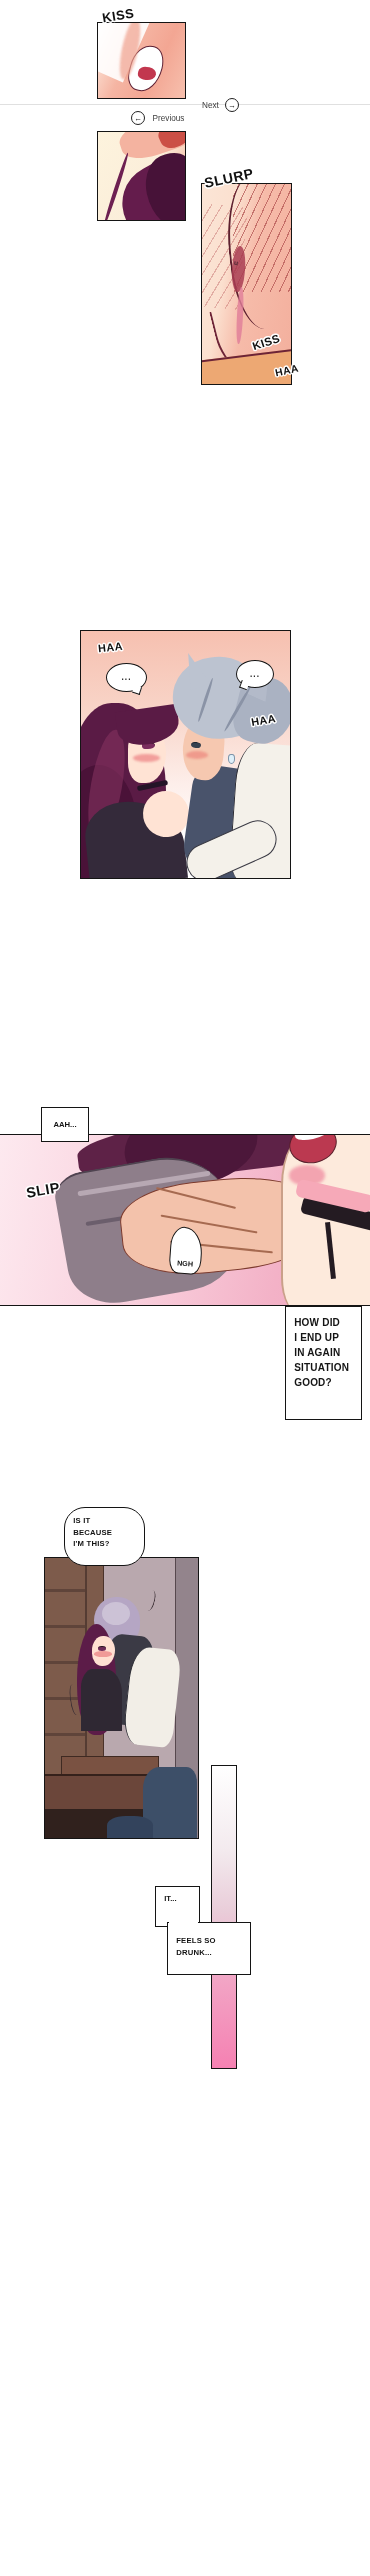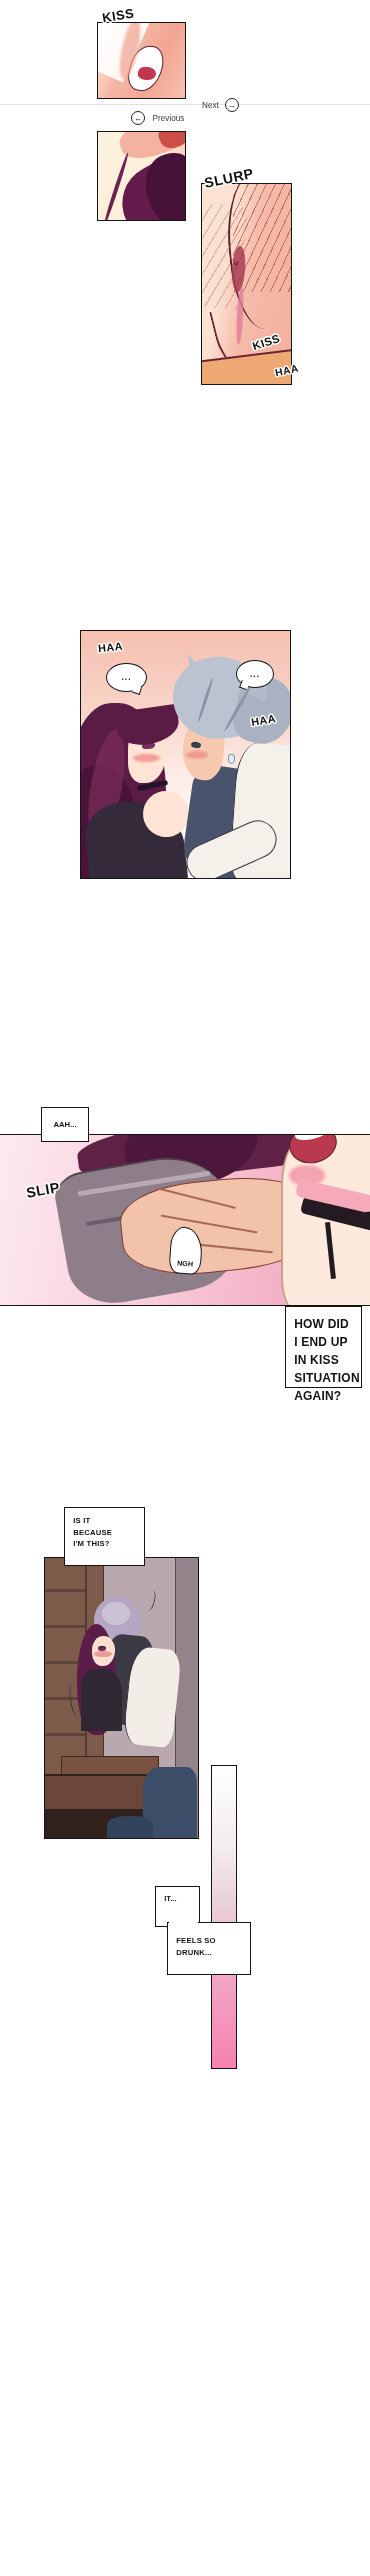--- a/index.html
+++ b/index.html
@@ -138,29 +138,29 @@
     <div class="shape" style="left:328px;top:87px;width:5.2px;height:57px;background:#241b22;transform:rotate(-6deg);"></div>
     <div class="shape" style="left:296px;top:52px;width:77px;height:17.5px;background:#f6a9b8;transform:rotate(13deg);border-radius:6.2px;"></div>
 
     <div class="abs" style="left:170px;top:92px;width:32px;height:47px;background:#ffffff;border:1.5px solid #141414;
                 border-radius:42% 58% 30% 30%;transform:rotate(4deg);z-index:6;display:flex;align-items:flex-end;justify-content:center;box-sizing:border-box;">
       <span style="font-weight:700;font-size:7.2px;color:#111;margin-bottom:5.2px;">NGH</span>
     </div>
     <div class="sfx" style="left:26px;top:47px;font-size:14.4px;transform:rotate(-10deg);">SLIP</div>
   </div>
 
-  <div class="caption" style="left:285px;top:1306px;width:77px;height:82px;padding:8.2px 0 0 8.2px;font-size:12px;">
+  <div class="caption" style="left:285px;top:1306px;width:77px;height:114px;padding:8.2px 0 0 8.2px;font-size:10px;">
     <div class="ln">HOW DID</div>
     <div class="ln">I END UP</div>
-    <div class="ln">IN KISS</div>
+    <div class="ln">IN AGAIN</div>
     <div class="ln">SITUATION</div>
-    <div class="ln">AGAIN?</div>
-  </div>
-
-  <div class="caption" style="left:64px;top:1507px;width:81px;height:59px;padding:7.2px 0 0 8.2px;font-size:7.7px;">
+    <div class="ln">GOOD?</div>
+  </div>
+
+  <div class="caption" style="left:64px;top:1507px;width:81px;height:59px;padding:7.2px 0 0 8.2px;font-size:7.7px;border-radius:21px;">
     <div class="ln">IS IT</div>
     <div class="ln">BECAUSE</div>
     <div class="ln">I'M THIS?</div>
   </div>
 
   <div class="panel" style="left:44px;top:1557px;width:155px;height:282px;">
     <div class="shape" style="left:0;top:0;width:100%;height:100%;background:#b9a8ae;"></div>
     <div class="shape" style="left:130px;top:0;width:21.6px;height:100%;background:#93848c;border-left:1.5px solid #57484e;"></div>
     <div class="shape" style="left:0;top:0;width:58px;height:216px;background:#7d5b4b;border-right:1.5px solid #4a332b;"></div>
     <div class="shape" style="left:0;top:31px;width:40px;height:2.6px;background:#5f443a;"></div>

